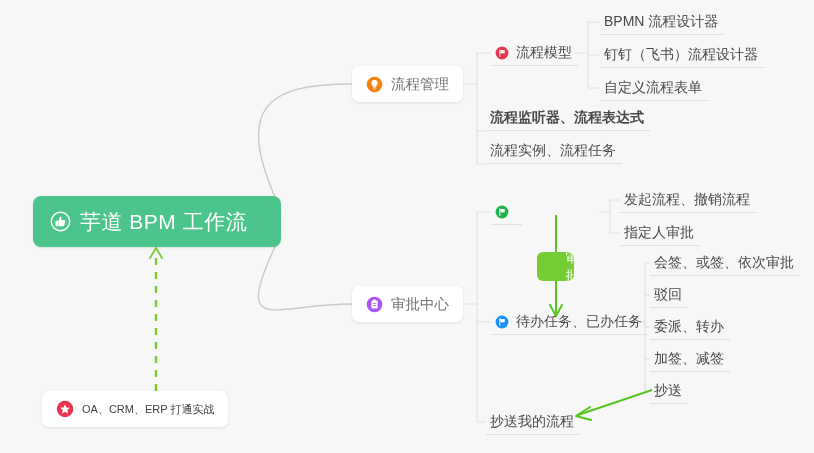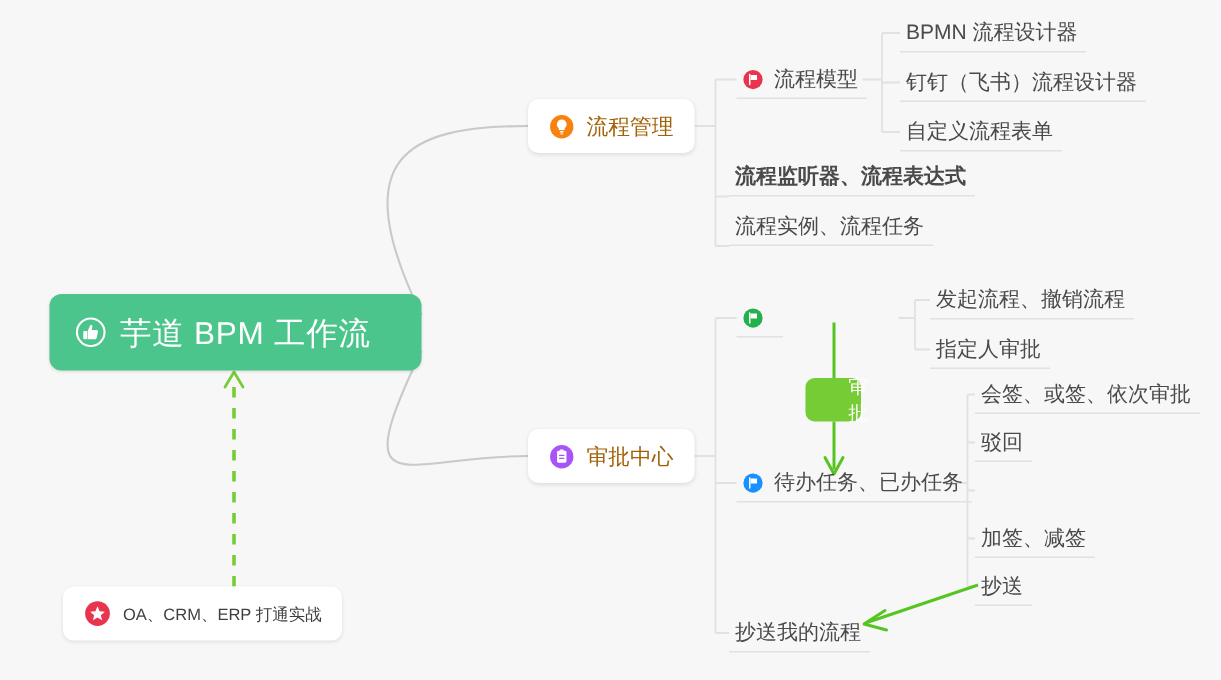--- a/index.html
+++ b/index.html
@@ -27,21 +27,21 @@
     color:#ffffff;font-size:21px;letter-spacing:.5px;
   }
   .root .ic{margin-right:9px;}
 
   
   .card{
     background:#ffffff;border-radius:7px;
     height:36px;padding:0 14px;
     box-shadow:0 1px 3px rgba(0,0,0,.10);
   }
-  .card .label{color:#a16207;font-size:14.5px;}
+  .card .label{color:#737373;font-size:14.5px;}
   .card .ic{margin-right:8px;}
 
   #n-liuchengguanli{left:352px;top:66px;}
   #n-shenpizhongxin{left:352px;top:286px;}
   #n-oacrmerp{left:42px;top:391px;}
   #n-oacrmerp .label{font-size:11px;color:#3f3f3f;}
 
   
   .plain{
     height:26px;padding:0 6px 0 4px;
@@ -223,20 +223,23 @@
     </span>
     <span class="label">待办任务、已办任务</span>
   </div>
 
   <div class="node plain" id="n-huiqian">
     <span class="label">会签、或签、依次审批</span>
   </div>
   <div class="node plain" id="n-bohui">
     <span class="label">驳回</span>
   </div>
+  <div class="node plain" id="n-weipai">
+    <span class="label">委派、转办</span>
+  </div>
   <div class="node plain" id="n-jiaqian">
     <span class="label">加签、减签</span>
   </div>
   <div class="node plain" id="n-chaosong">
     <span class="label">抄送</span>
   </div>
 
   <div class="node plain" id="n-chaosongwo">
     <span class="label">抄送我的流程</span>
   </div>

